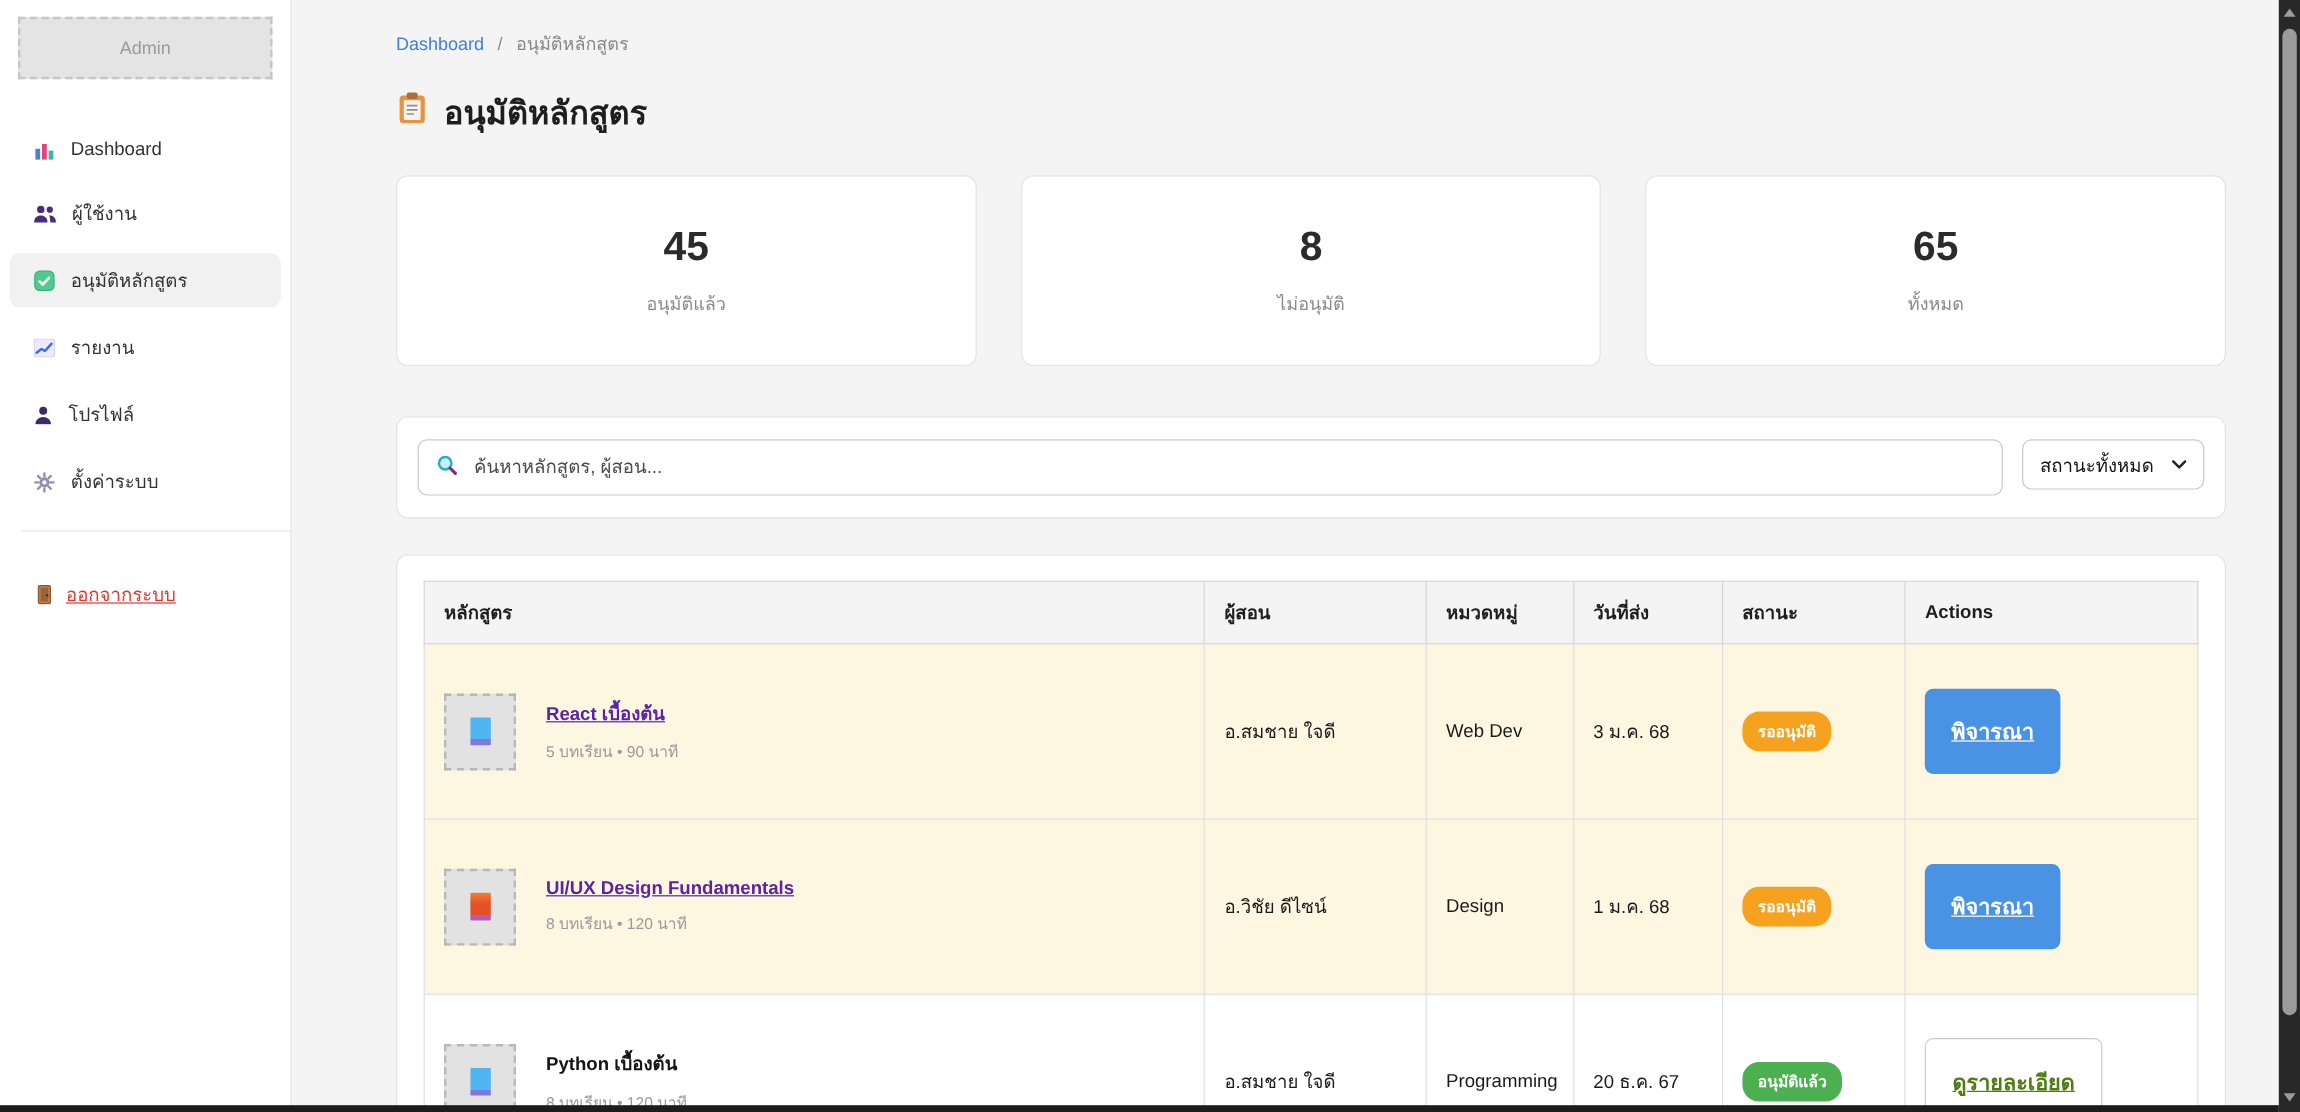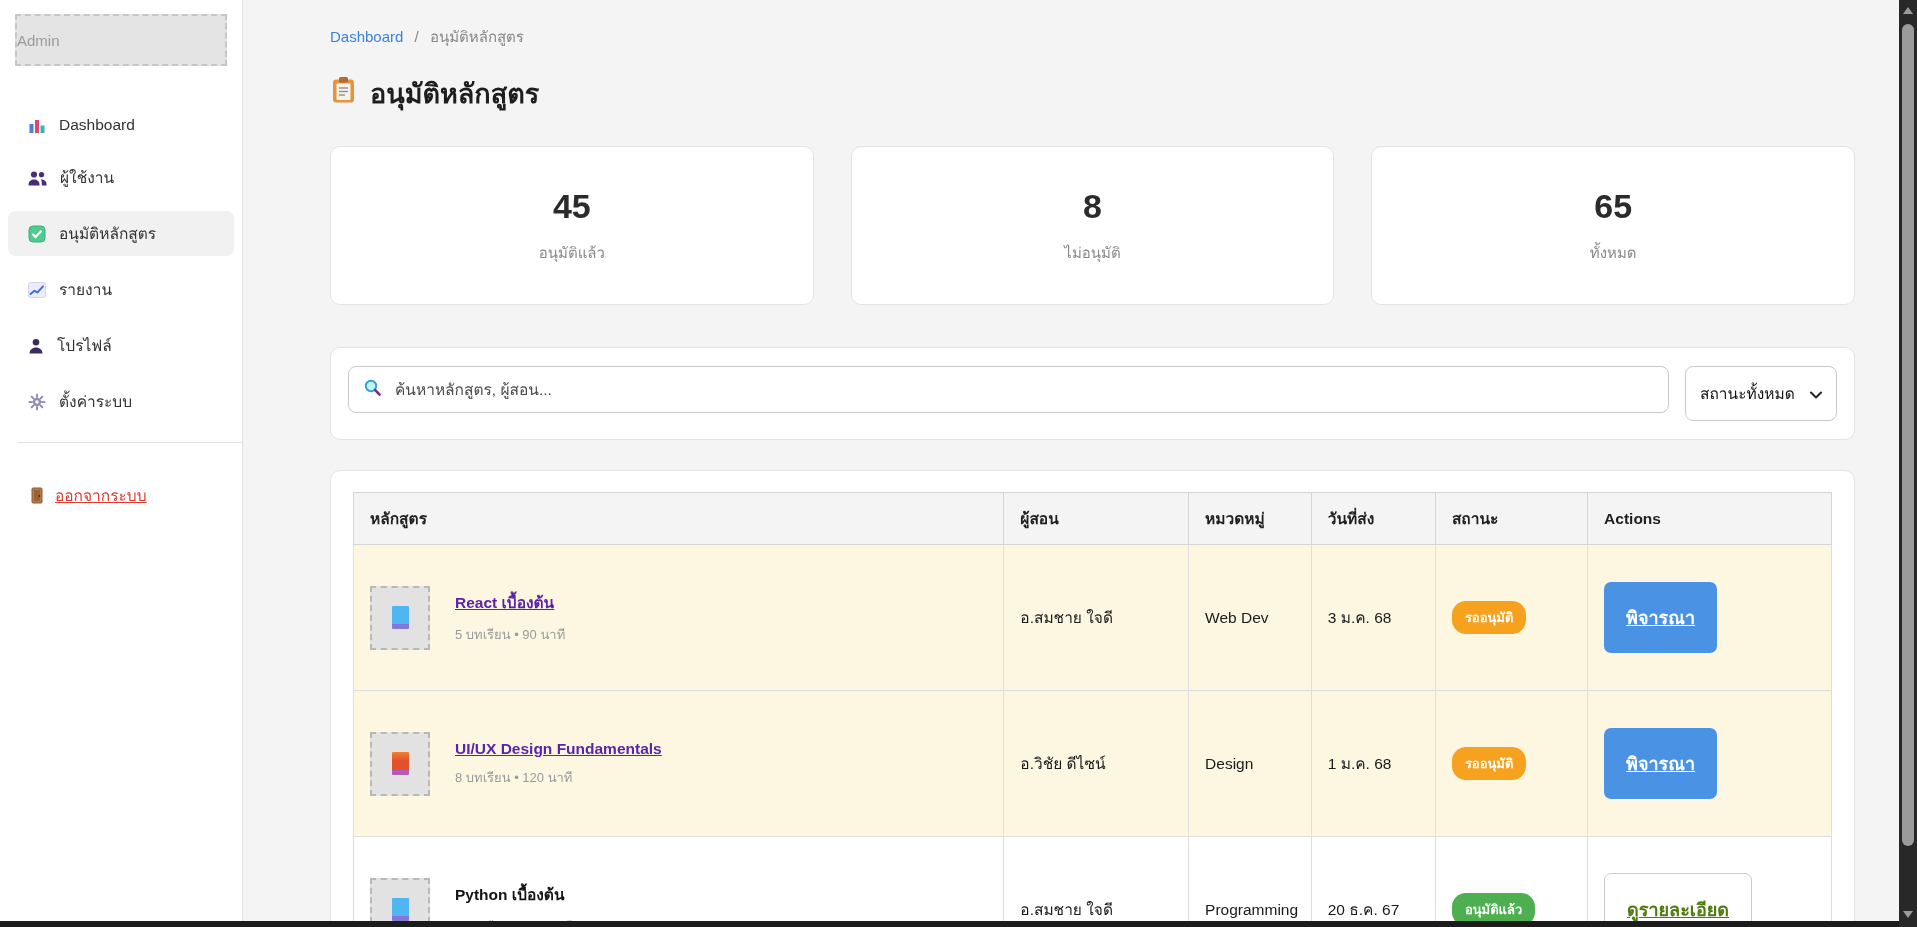--- a/index.html
+++ b/index.html
@@ -15,21 +15,21 @@
   .app { display:flex; width:1899px; height:100%; }
 
   
   .sidebar {
     width:243px; min-width:243px; background:#ffffff;
     border-right:1px solid #e2e2e2; padding-top:14px; height:100%;
   }
   .admin-box {
     margin:0 15px; height:52px; background:#e4e4e4;
     border:2px dashed #c6c6c6; display:flex; align-items:center;
-    justify-content:flex-start; color:#9a9a9a; font-size:15px;
+    justify-content:center; color:#9a9a9a; font-size:15px;
   }
   .nav { margin-top:40px; }
   .nav-item {
     display:flex; align-items:center; gap:13px;
     margin:11px 8px; padding:10px 20px; border-radius:8px;
     font-size:15.5px; color:#333; cursor:pointer;
   }
   .nav-item.active { background:#f1f1f1; }
   .nav-item svg, .logout svg { flex:0 0 auto; display:block; }
   .sidebar-divider { border:none; border-top:1px solid #e4e4e4; margin:18px 0 30px 18px; }
@@ -69,21 +69,21 @@
     border:1px solid #c9c9c9; border-radius:8px; height:47px;
     padding:0 14px; background:#fff;
   }
   .search-box input {
     border:none; outline:none; flex:1; font-size:15.5px;
     font-family:inherit; color:#333; background:transparent;
   }
   .search-box input::placeholder { color:#4a4a4a; opacity:1; }
   .select {
     display:flex; align-items:center; justify-content:space-between;
-    gap:10px; border:1px solid #c9c9c9; border-radius:8px; height:55px;
+    gap:10px; border:1px solid #c9c9c9; border-radius:8px; height:42px;
     padding:0 14px; font-size:15.5px; color:#141414; background:#fff; cursor:pointer;
   }
   .select.status { width:152px; }
   .select.category { width:192px; }
 
   
   .table-card {
     margin-top:30px; background:#fff; border:1px solid #e3e3e3;
     border-radius:10px; padding:21px 22px 22px 22px;
   }

